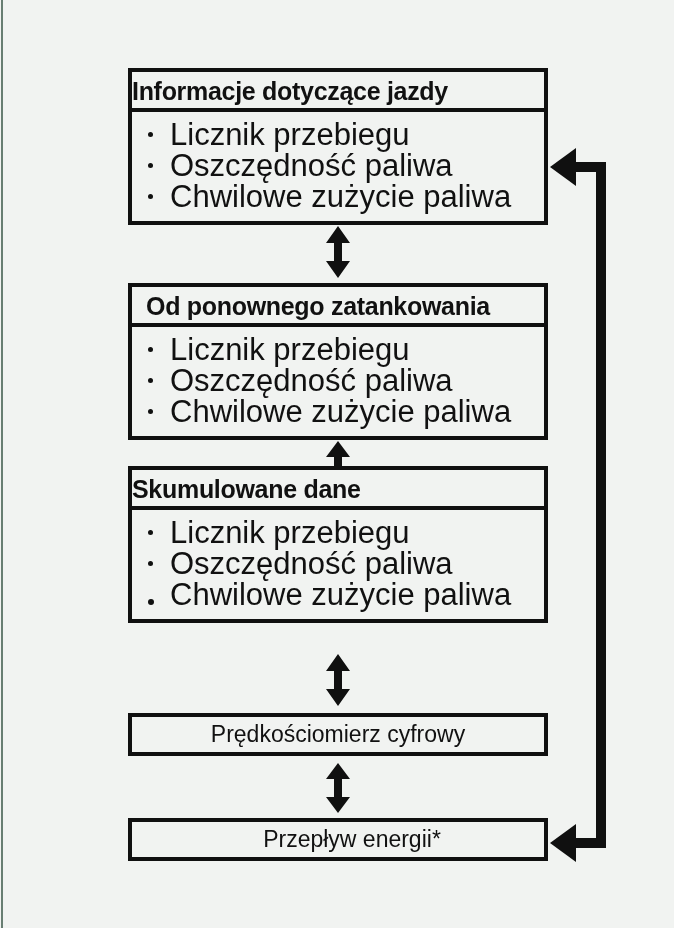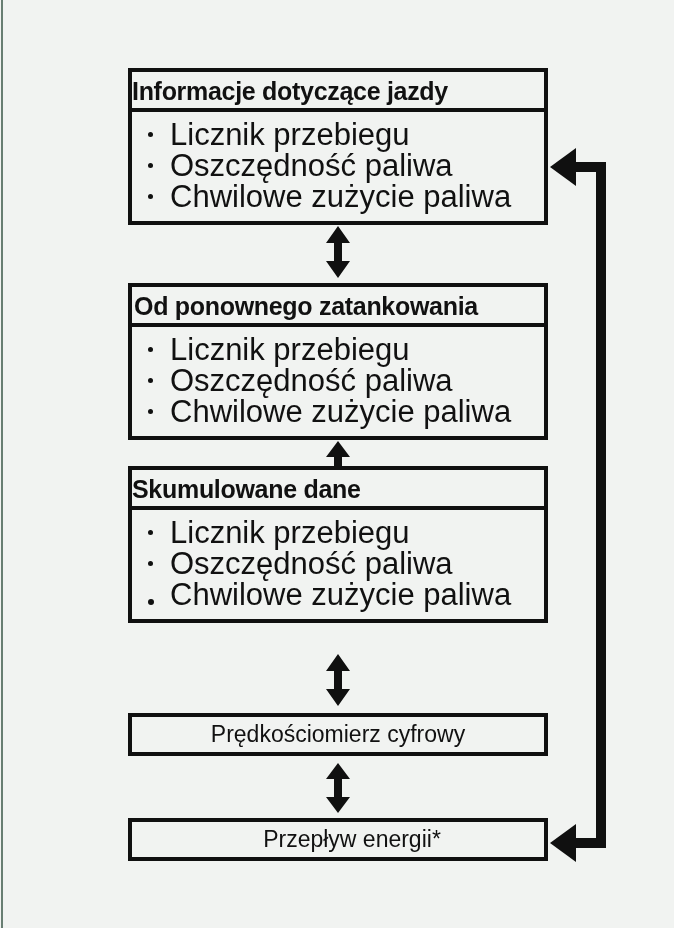--- a/index.html
+++ b/index.html
@@ -46,21 +46,21 @@
     height: 40px;
     line-height: 38px;
     font-size: 25px;
     font-weight: bold;
     letter-spacing: -0.3px;
     white-space: nowrap;
     overflow: hidden;
     border-bottom: 4px solid #101010;
   }
   .title-center { }
-  .title-left   { text-align: left; padding-left: 2px; }
+  .title-left   { text-align: left; padding-left: 14px; }
 
   .node-body {
     padding: 7px 0 9px 0;
   }
   .bullet-list {
     list-style: none;
     margin: 0;
     padding: 0;
   }
   .bullet-item {

